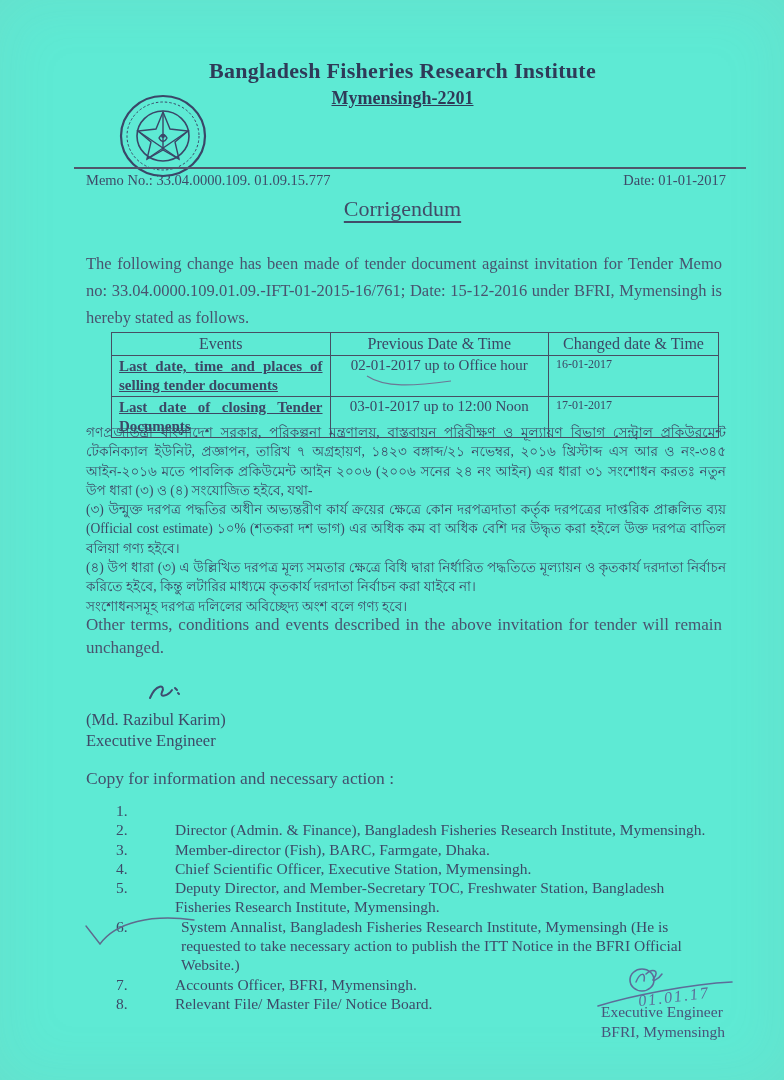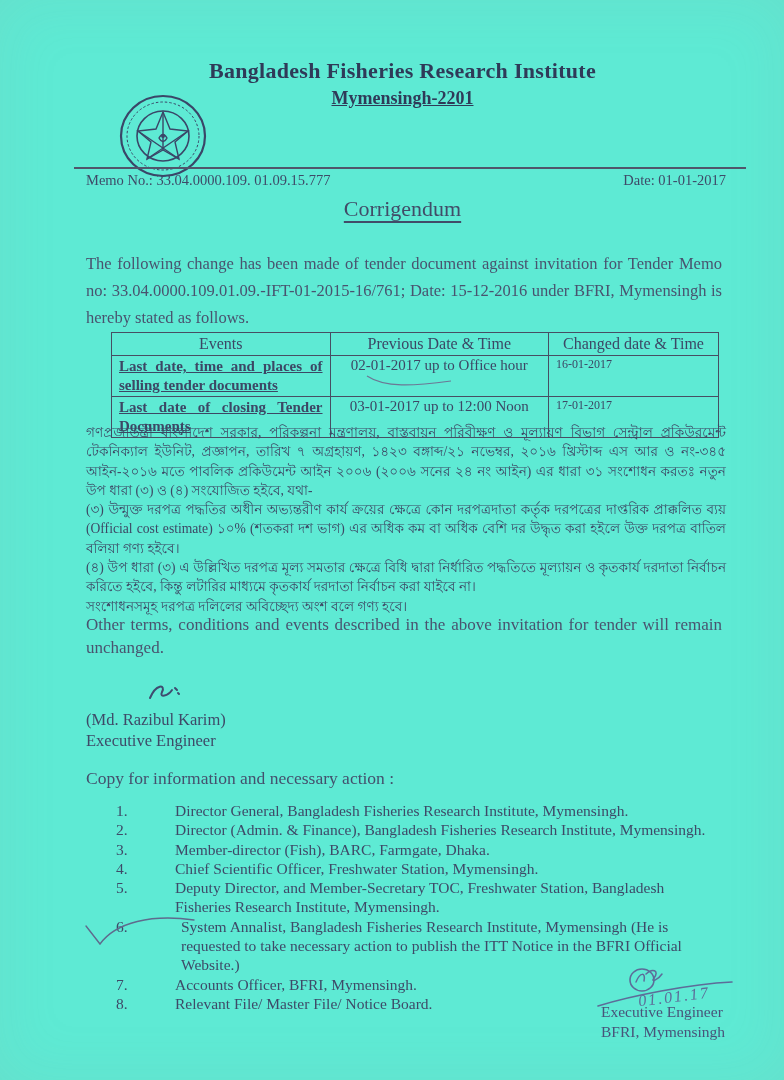--- a/index.html
+++ b/index.html
@@ -147,33 +147,32 @@
   <svg class="sig-mark" viewBox="0 0 60 28">
     <path d="M8 18 C14 4 24 4 20 12 C17 18 26 16 30 10 M33 8 l2 2 M36 13 l1 1" stroke="#3f4c70" stroke-width="2" fill="none" stroke-linecap="round"></path>
   </svg>
   <div class="sig-name">(Md. Razibul Karim)</div>
   <div class="sig-desig">Executive Engineer</div>
 
   <div class="copy-hd">Copy for information and necessary action :</div>
   <div class="copy-list">
     <div class="copy-item">
       <span class="num">1.</span>
-      <span class="itm">Director General, Bangladesh Fisheries Research Institute, Mymensingh.</span>
     </div>
     <div class="copy-item">
       <span class="num">2.</span>
       <span class="itm">Director (Admin. &amp; Finance), Bangladesh Fisheries Research Institute, Mymensingh.</span>
     </div>
     <div class="copy-item">
       <span class="num">3.</span>
       <span class="itm">Member-director (Fish), BARC, Farmgate, Dhaka.</span>
     </div>
     <div class="copy-item">
       <span class="num">4.</span>
-      <span class="itm">Chief Scientific Officer,  Freshwater Station, Mymensingh.</span>
+      <span class="itm">Chief Scientific Officer,  Executive Station, Mymensingh.</span>
     </div>
     <div class="copy-item">
       <span class="num">5.</span>
       <span class="itm">Deputy Director, and Member-Secretary TOC, Freshwater Station, Bangladesh Fisheries Research Institute, Mymensingh.</span>
     </div>
     <div class="copy-item indented">
       <svg class="check-svg" width="120" height="42" viewBox="0 0 120 42">
         <path d="M4 18 L18 36 C34 14 70 6 112 12" stroke="#5f6a8d" stroke-width="1.4" fill="none" stroke-linecap="round"></path>
       </svg>
       <span class="num">6.</span>

